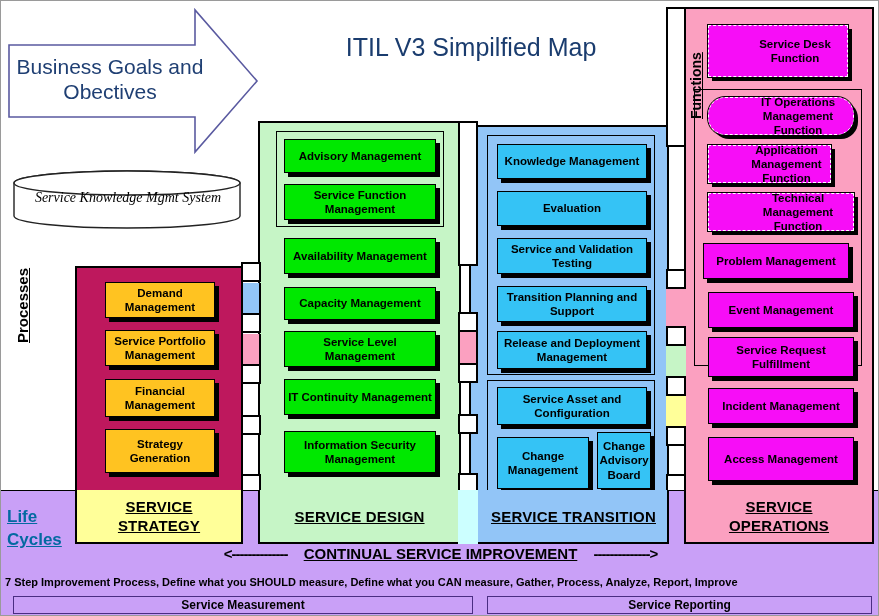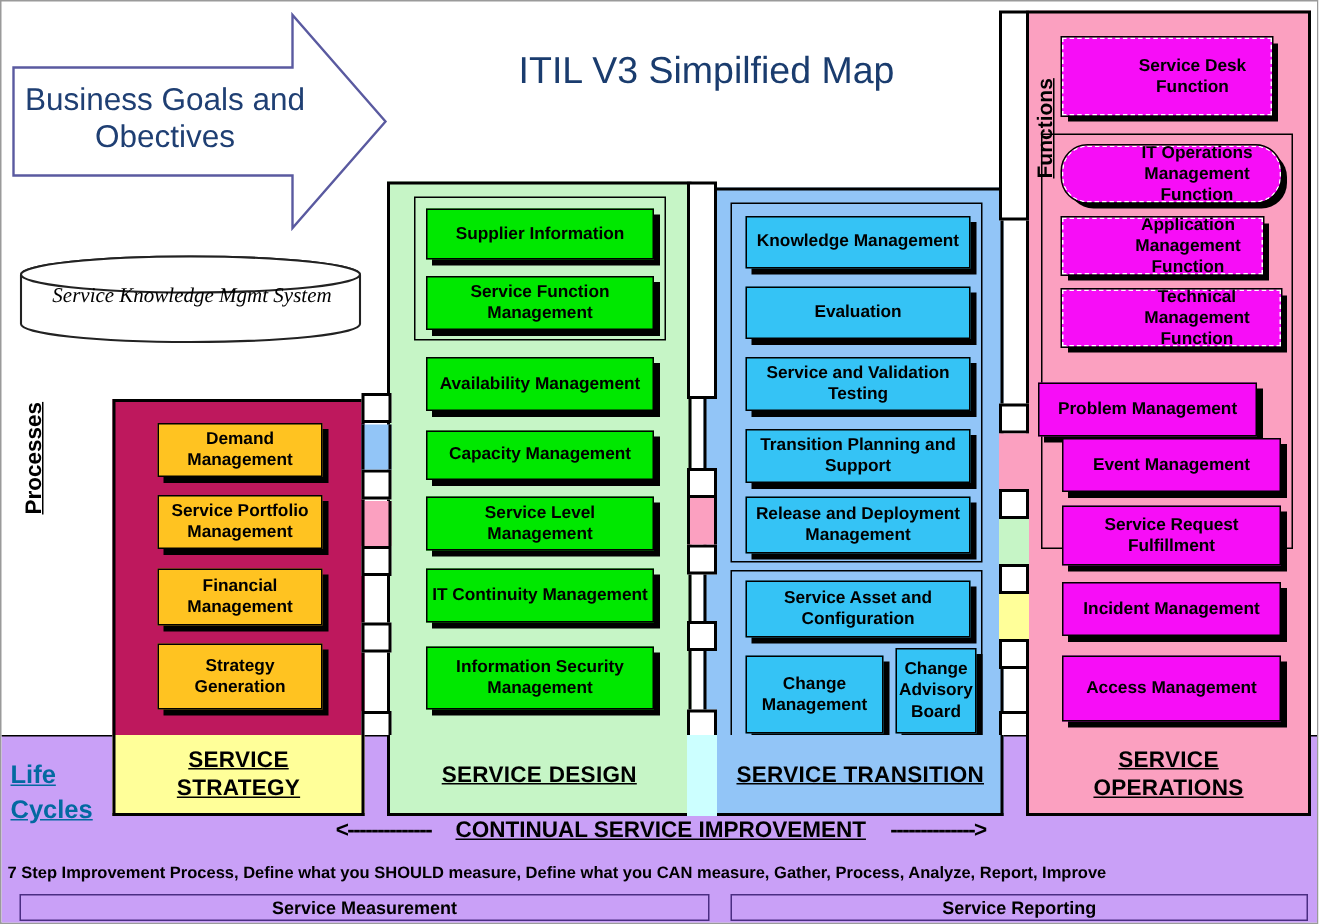--- a/index.html
+++ b/index.html
@@ -246,23 +246,23 @@
   </div>
 
   <div id="processes-label">Processes</div>
 
   <div class="col" id="col-operations">
     <div class="pbox m dash" style="left:22px; top:16px;  width:140px; height:52px;">Service Desk Function</div>
 
     <div class="group-rect" style="left:8px; top:80px; width:168px; height:277px;"></div>
 
     <div class="pbox m dash" style="left:22px; top:88px;  width:146px; height:38px;border-radius:17px;">IT Operations Management Function</div>
-    <div class="pbox m dash" style="left:22px; top:136px; width:134px; height:38px;">Application Management Function</div>
+    <div class="pbox m dash" style="left:22px; top:136px; width:123px; height:38px;">Application Management Function</div>
     <div class="pbox m dash" style="left:22px; top:184px; width:146px; height:38px;">Technical Management Function</div>
-    <div class="pbox m" style="left:6px; top:234px; width:146px; height:36px;margin-top:12px;">Problem Management</div>
+    <div class="pbox m" style="left:17px; top:234px; width:146px; height:36px;">Problem Management</div>
     <div class="pbox m" style="left:22px; top:283px; width:146px; height:36px;">Event Management</div>
     <div class="pbox m" style="left:22px; top:328px; width:146px; height:40px;">Service Request Fulfillment</div>
     <div class="pbox m" style="left:22px; top:379px; width:146px; height:36px;">Incident Management</div>
     <div class="pbox m" style="left:22px; top:428px; width:146px; height:44px;">Access Management</div>
 
     <div class="col-title" style="top:497px;">
       <u>SERVICE </u><br>
       <u>OPERATIONS</u>
     </div>
   </div>
@@ -284,21 +284,21 @@
     <div class="pbox b" style="left:126px; top:305px; width:54px; height:57px;">Change Advisory Board</div>
 
     <div class="col-title" style="top:382px;">
       <u>SERVICE TRANSITION</u>
     </div>
   </div>
 
   <div class="col" id="col-design">
     <div class="group-rect" style="left:16px; top:8px; width:168px; height:96px;"></div>
 
-    <div class="pbox g" style="left:24px; top:16px;  width:152px; height:34px;">Supplier Information</div>
+    <div class="pbox g" style="left:24px; top:16px;  width:152px; height:34px;">Advisory Management</div>
     <div class="pbox g" style="left:24px; top:61px;  width:152px; height:36px;">Service Function Management</div>
     <div class="pbox g" style="left:24px; top:115px; width:152px; height:36px;">Availability Management</div>
     <div class="pbox g" style="left:24px; top:164px; width:152px; height:33px;">Capacity Management</div>
     <div class="pbox g" style="left:24px; top:208px; width:152px; height:36px;">Service Level Management</div>
     <div class="pbox g" style="left:24px; top:256px; width:152px; height:36px;">IT Continuity Management</div>
     <div class="pbox g" style="left:24px; top:308px; width:152px; height:42px;">Information Security Management</div>
 
     <div class="col-title" style="top:384px;">
       <u>SERVICE DESIGN</u>
     </div>

